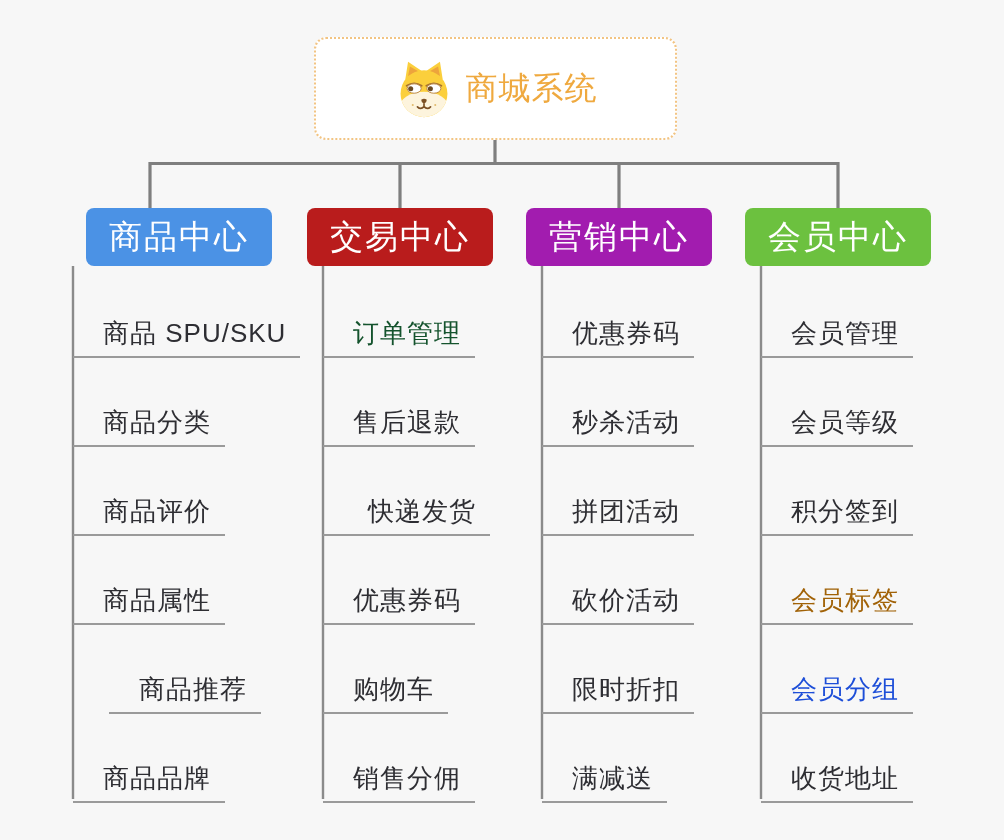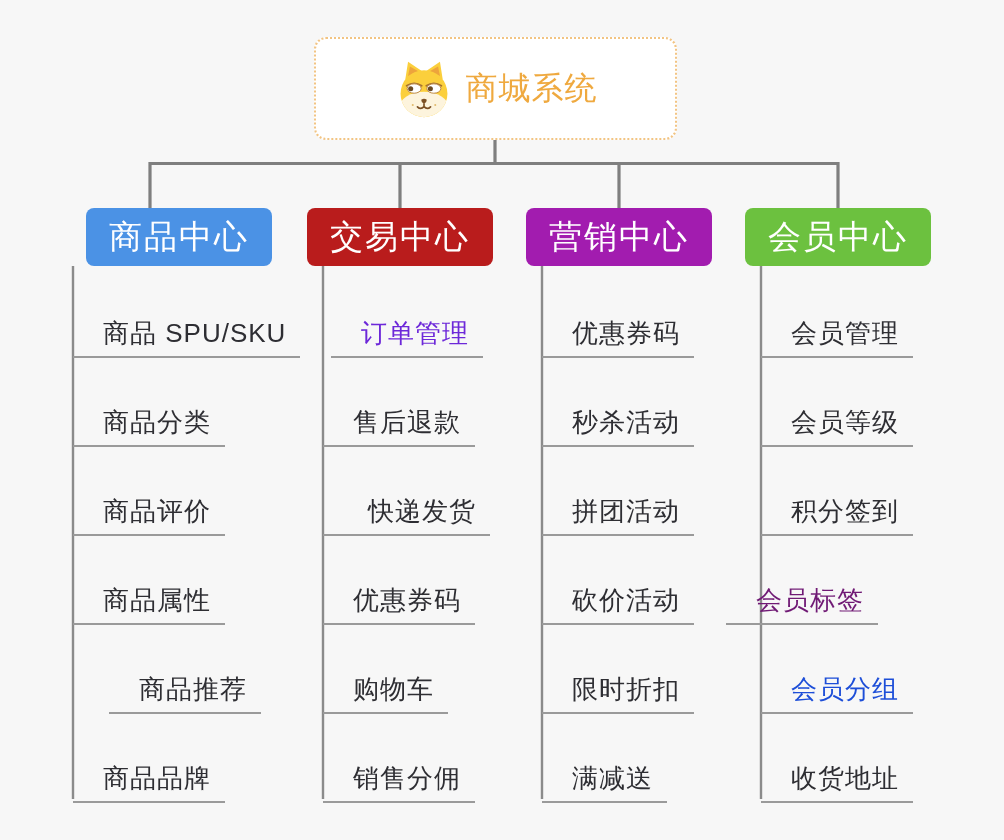--- a/index.html
+++ b/index.html
@@ -132,21 +132,21 @@
   </div>
       <div class="leaf" style="left: 73px; top: 663px; border-bottom-color: rgb(154, 154, 154); color: rgb(46, 46, 51); margin-left: 36px;">
     <span>商品推荐</span>
   </div>
       <div class="leaf" style="left: 73px; top: 752px; border-bottom-color: rgb(154, 154, 154); color: rgb(46, 46, 51);">
     <span>商品品牌</span>
   </div>
       <div class="branch-header" style="left: 307px; background: #b91c1c; color: rgb(255, 255, 255);">
     <span>交易中心</span>
   </div>
-      <div class="leaf" style="left: 323px; top: 307px; border-bottom-color: rgb(154, 154, 154); color: #6d28d9; margin-left: 8px;">
+      <div class="leaf" style="left: 323px; top: 307px; border-bottom-color: rgb(154, 154, 154); color: #14532d;">
     <span>订单管理</span>
   </div>
       <div class="leaf" style="left: 323px; top: 396px; border-bottom-color: rgb(154, 154, 154); color: rgb(46, 46, 51);">
     <span>售后退款</span>
   </div>
       <div class="leaf" style="left: 323px; top: 485px; border-bottom-color: rgb(154, 154, 154); color: rgb(46, 46, 51); padding-left: 45px;">
     <span>快递发货</span>
   </div>
       <div class="leaf" style="left: 323px; top: 574px; border-bottom-color: rgb(154, 154, 154); color: rgb(46, 46, 51);">
     <span>优惠券码</span>
@@ -183,21 +183,21 @@
   </div>
       <div class="leaf" style="left: 761px; top: 307px; border-bottom-color: rgb(154, 154, 154); color: rgb(46, 46, 51);">
     <span>会员管理</span>
   </div>
       <div class="leaf" style="left: 761px; top: 396px; border-bottom-color: rgb(154, 154, 154); color: rgb(46, 46, 51);">
     <span>会员等级</span>
   </div>
       <div class="leaf" style="left: 761px; top: 485px; border-bottom-color: rgb(154, 154, 154); color: rgb(46, 46, 51);">
     <span>积分签到</span>
   </div>
-      <div class="leaf" style="left: 726px; top: 574px; border-bottom-color: rgb(154, 154, 154); color: #701a75;">
+      <div class="leaf" style="left: 761px; top: 574px; border-bottom-color: rgb(154, 154, 154); color: #a16207;">
     <span>会员标签</span>
   </div>
       <div class="leaf" style="left: 761px; top: 663px; border-bottom-color: rgb(154, 154, 154); color: #1d4ed8;">
     <span>会员分组</span>
   </div>
       <div class="leaf" style="left: 761px; top: 752px; border-bottom-color: rgb(154, 154, 154); color: rgb(46, 46, 51);">
     <span>收货地址</span>
   </div>
     </div>
 </div>

